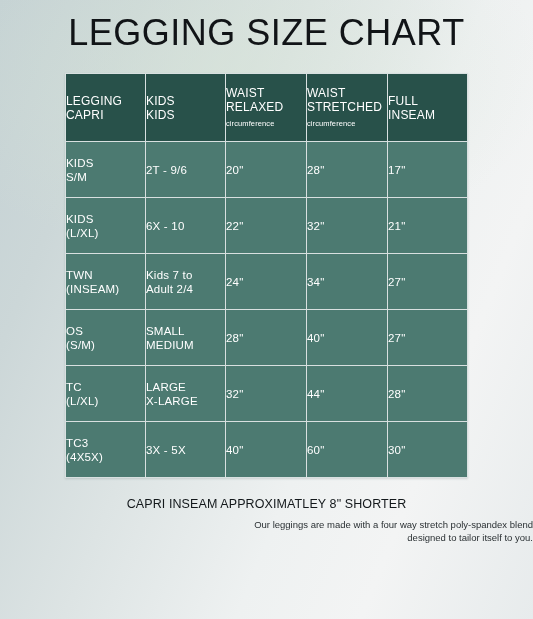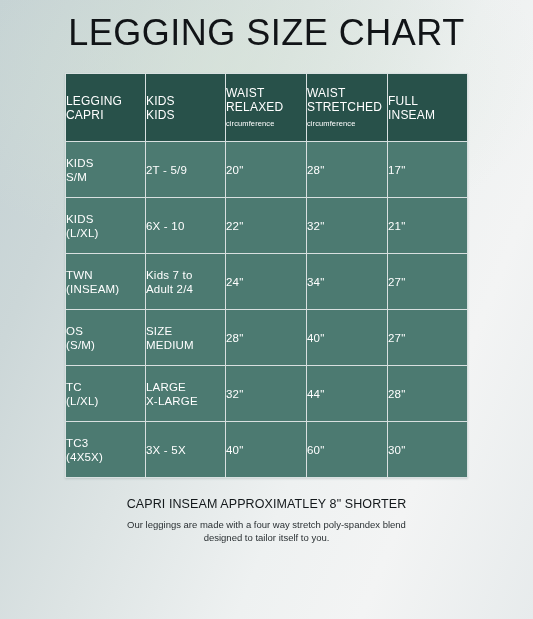--- a/index.html
+++ b/index.html
@@ -103,20 +103,21 @@
     font-size: 12.5px;
     color: #13181b;
     letter-spacing: 0.1px;
     line-height: 16px;
   }
   .foot-sub {
     margin-top: 6px;
     font-size: 9.5px;
     color: #2a3033;
     line-height: 13px;
+    text-align: right;
   }
   .foot-sub span { display: block; }
 </style>
 </head>
 <body>
 
 <div class="page">
 
   <div class="title-wrap">
     <div class="title">LEGGING SIZE CHART</div>
@@ -156,21 +157,21 @@
           </th>
         </tr>
     </thead>
     <tbody>
         <tr>
           <td>
             <span class="cell-line">KIDS</span>
             <span class="cell-line">S/M</span>
           </td>
           <td>
-            <span class="cell-line">2T - 5/9</span>
+            <span class="cell-line">2T - 9/6</span>
           </td>
           <td>20"</td>
           <td>28"</td>
           <td>17"</td>
         </tr>
         <tr>
           <td>
             <span class="cell-line">KIDS</span>
             <span class="cell-line">(L/XL)</span>
           </td>
@@ -193,21 +194,21 @@
           <td>24"</td>
           <td>34"</td>
           <td>27"</td>
         </tr>
         <tr>
           <td>
             <span class="cell-line">OS</span>
             <span class="cell-line">(S/M)</span>
           </td>
           <td>
-            <span class="cell-line">SIZE</span>
+            <span class="cell-line">SMALL</span>
             <span class="cell-line">MEDIUM</span>
           </td>
           <td>28"</td>
           <td>40"</td>
           <td>27"</td>
         </tr>
         <tr>
           <td>
             <span class="cell-line">TC</span>
             <span class="cell-line">(L/XL)</span>

